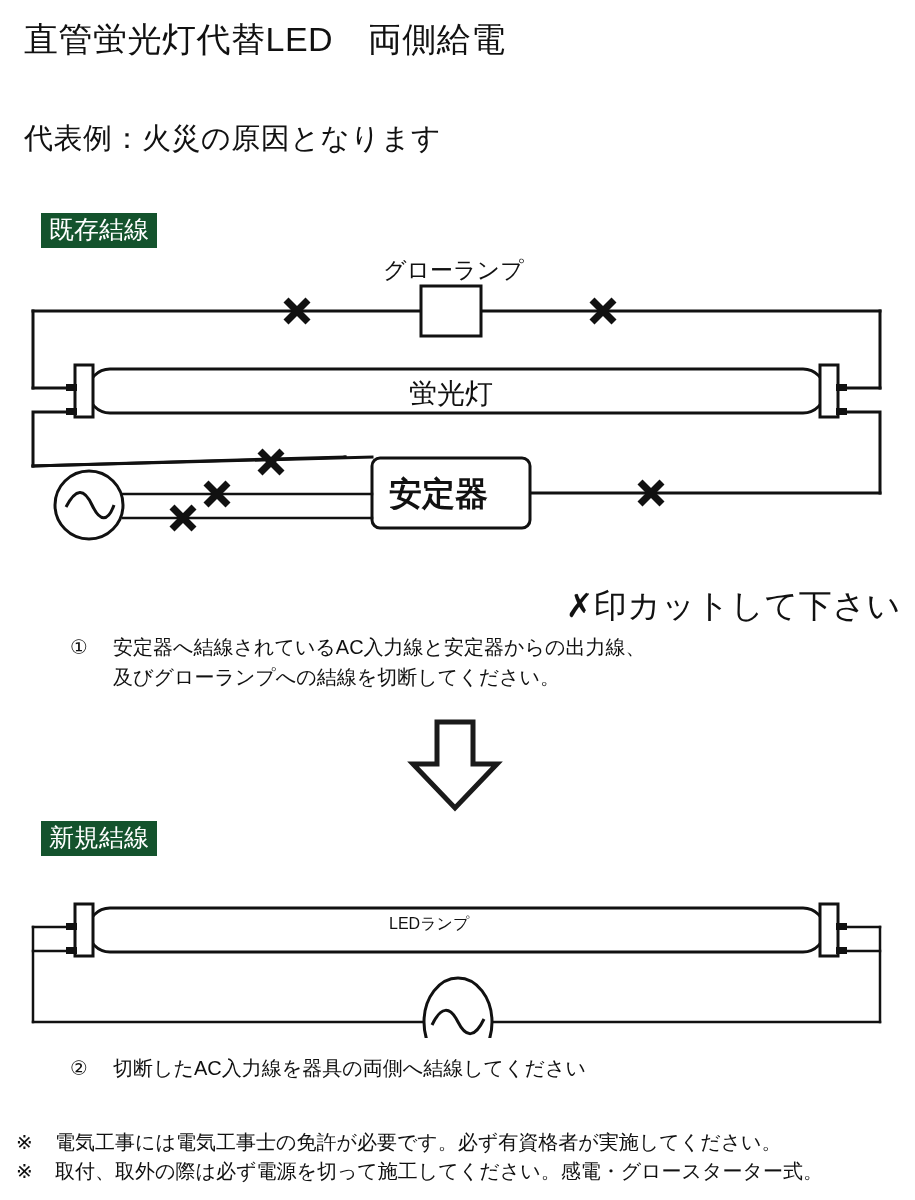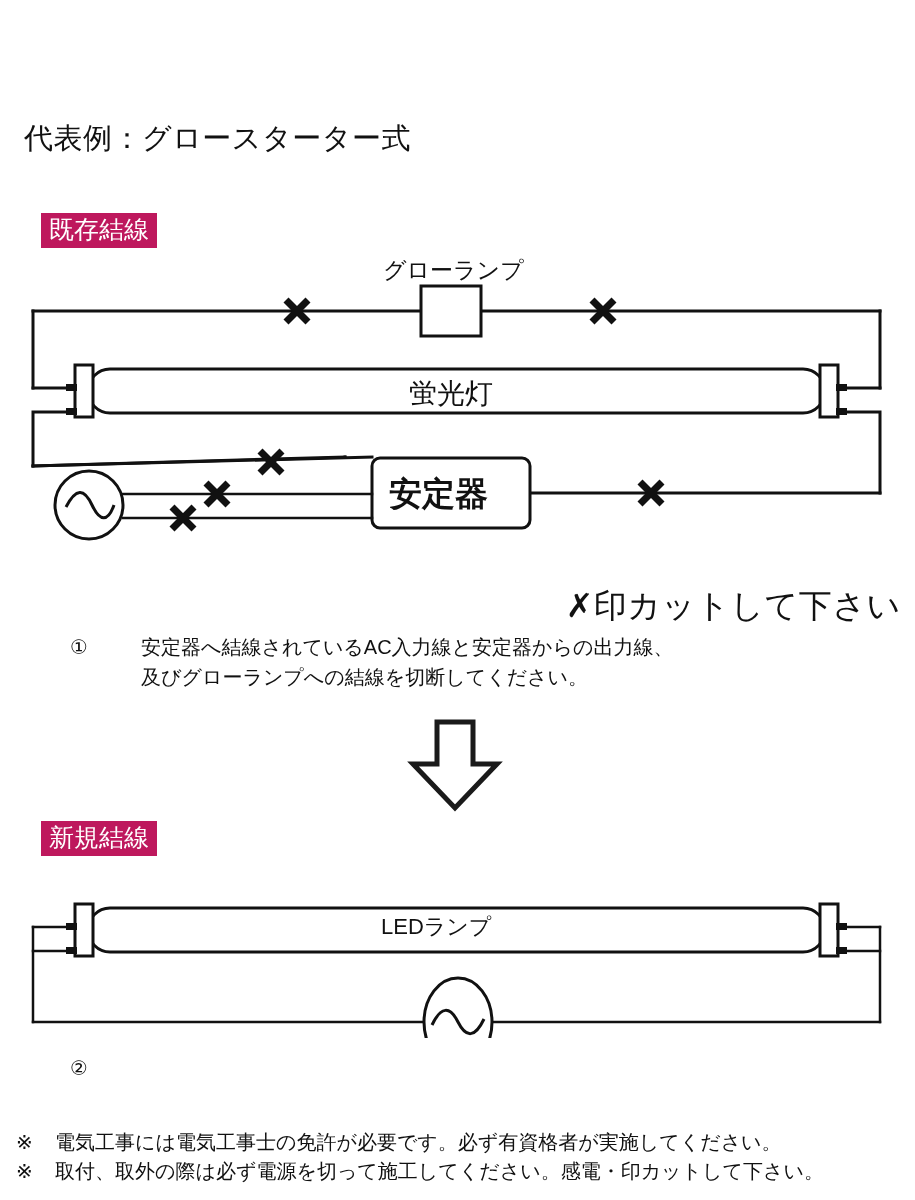--- a/index.html
+++ b/index.html
@@ -29,21 +29,21 @@
     letter-spacing: 0.5px;
   }
   #subtitle {
     left: 24px; top: 124px;
     font-size: 29px;
     letter-spacing: 0.5px;
   }
 
   .section-tag {
     position: absolute;
-    background: #be185d;
+    background: #14532d;
     color: #ffffff;
     font-size: 25px;
     padding: 4px 8px 6px 8px;
     line-height: 1;
     white-space: pre;
   }
   #tag-existing { left: 41px; top: 213px; }
   #tag-new      { left: 41px; top: 821px; text-align: center; }
 
   
@@ -60,62 +60,63 @@
   .lbl-fl {
     left: 409px; top: 380px;
     font-size: 28px;
   }
   .lbl-ballast {
     left: 389px; top: 477px;
     font-size: 33px;
     font-weight: bold;
   }
   .lbl-led {
-    left: 381px; top: 916px;
-    font-size: 22px;
+    left: 389px; top: 916px;
+    font-size: 16px;
   }
 
   #cut-note {
     left: 527px; top: 556px;
     font-size: 33px;
     letter-spacing: 0.5px;
   }
   #cut-note .xmark {
     font-weight: bold;
     font-size: 33px;
   }
 
   .step {
     position: absolute;
     font-size: 20px;
     line-height: 30px;
     white-space: pre;
   }
   #step1-num { left: 70px; top: 632px; }
-  #step1-txt { left: 113px; top: 632px; margin-left: 28px; }
+  #step1-txt { left: 113px; top: 632px; }
   #step2-num { left: 70px; top: 1053px; }
   #step2-txt { left: 113px; top: 1053px; }
 
   .note {
     position: absolute;
     font-size: 20px;
     line-height: 29px;
     white-space: pre;
   }
   #note1-mark { left: 16px; top: 1128px; }
   #note1-txt  { left: 55px; top: 1128px; }
   #note2-mark { left: 16px; top: 1157px; }
   #note2-txt  { left: 55px; top: 1157px; }
 </style>
 </head>
 <body>
 
 <div class="page">
 
-  <div class="txt" id="subtitle">代表例：グロースターター式</div>
+  <div class="txt" id="title">直管蛍光灯代替LED　両側給電</div>
+  <div class="txt" id="subtitle">代表例：火災の原因となります</div>
 
   <div class="section-tag" id="tag-existing">既存結線</div>
 
   <svg class="diagram" id="diagram-existing" width="915" height="420" style="top:260px;left:0;" viewBox="0 0 915 420">
 
     <g stroke="#111111" stroke-width="3" fill="none" stroke-linecap="square">
 
       <path d="M 33 51 L 33 128"></path>
 
       <path d="M 33 51 L 421 51"></path>
@@ -253,19 +254,20 @@
 
     <g>
       <ellipse cx="458" cy="124" rx="34" ry="44" fill="#ffffff" stroke="#111111" stroke-width="3"></ellipse>
       <path d="M 432 127 C 441 108, 450 108, 458 124 C 466 140, 475 140, 484 121" fill="none" stroke="#111111" stroke-width="3"></path>
     </g>
   </svg>
 
   <div class="txt lbl-led">LEDランプ</div>
 
   <div class="step" id="step2-num">②</div>
+  <div class="step" id="step2-txt">切断したAC入力線を器具の両側へ結線してください</div>
 
   <div class="note" id="note1-mark">※</div>
   <div class="note" id="note1-txt">電気工事には電気工事士の免許が必要です。必ず有資格者が実施してください。</div>
   <div class="note" id="note2-mark">※</div>
-  <div class="note" id="note2-txt">取付、取外の際は必ず電源を切って施工してください。感電・印カットして下さい。</div>
+  <div class="note" id="note2-txt">取付、取外の際は必ず電源を切って施工してください。感電・グロースターター式。</div>
 
 </div>
 
 </body></html>

